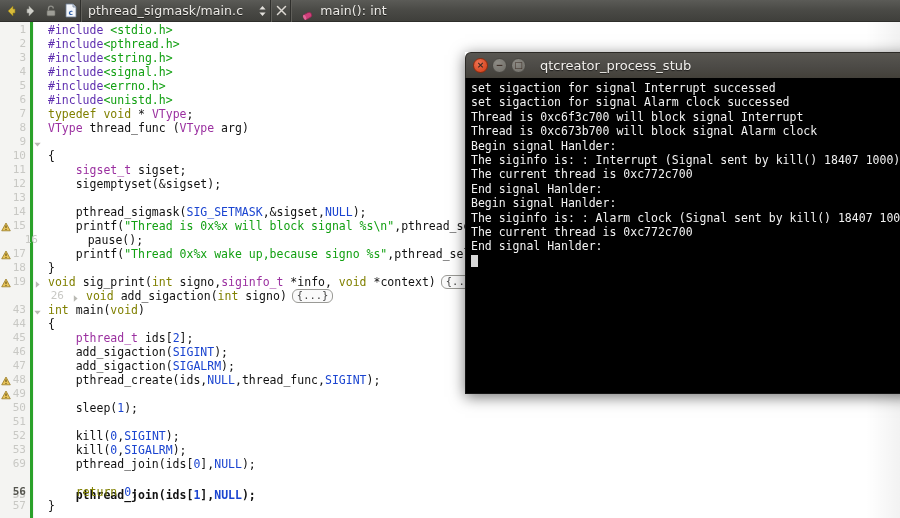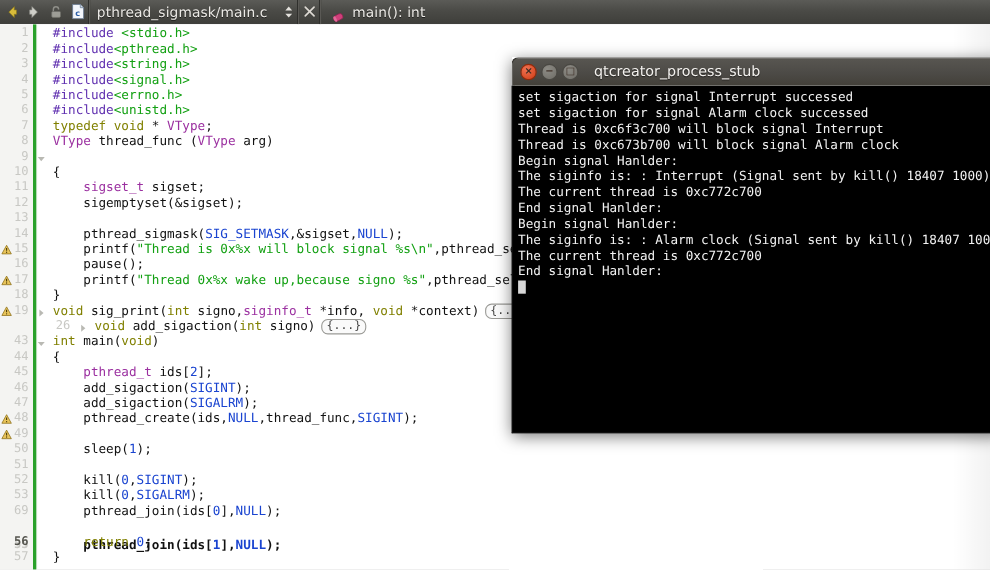--- a/index.html
+++ b/index.html
@@ -178,21 +178,21 @@
         <div class="lrow" style="position: absolute; left: 0px; top: 127px; width: 900px;"><span class="lnum">10</span><span class="ltext"><span class="pl">{</span></span></div>
         <div class="lrow" style="position: absolute; left: 0px; top: 141px; width: 900px;"><span class="lnum">11</span><span class="ltext"><span class="pl">    </span><span class="ty">sigset_t</span><span class="pl"> sigset;</span></span></div>
         <div class="lrow" style="position: absolute; left: 0px; top: 155px; width: 900px;"><span class="lnum">12</span><span class="ltext"><span class="pl">    sigemptyset(&amp;sigset);</span></span></div>
         <div class="lrow" style="position: absolute; left: 0px; top: 169px; width: 900px;"><span class="lnum">13</span></div>
         <div class="lrow" style="position: absolute; left: 0px; top: 183px; width: 900px;"><span class="lnum">14</span><span class="ltext"><span class="pl">    pthread_sigmask(</span><span class="cn">SIG_SETMASK</span><span class="pl">,&amp;sigset,</span><span class="cn">NULL</span><span class="pl">);</span></span></div>
         <div class="lrow" style="position: absolute; left: 0px; top: 197px; width: 900px;"><span class="mark"><svg width="10" height="10" viewBox="0 0 10 10">
               <path d="M5 1 L9.3 8.8 H0.7 Z" fill="#e8c45a" stroke="#8c6f16" stroke-width=".7"></path>
               <path d="M5 3.5 v2.4" stroke="#4a3a08" stroke-width="1"></path>
               <circle cx="5" cy="7.3" r=".6" fill="#4a3a08"></circle>
             </svg></span><span class="lnum">15</span><span class="ltext"><span class="pl">    printf(</span><span class="str">"Thread is 0x%x will block signal %s\n"</span><span class="pl">,pthread_self(),strsignal(arg));</span></span></div>
-        <div class="lrow" style="position: absolute; left: 0px; top: 211px; width: 738px;"><span class="lnum">16</span><span class="ltext"><span class="pl">    pause();</span></span></div>
+        <div class="lrow" style="position: absolute; left: 12px; top: 211px; width: 738px;"><span class="lnum">16</span><span class="ltext"><span class="pl">    pause();</span></span></div>
         <div class="lrow" style="position: absolute; left: 0px; top: 225px; width: 900px;"><span class="mark"><svg width="10" height="10" viewBox="0 0 10 10">
               <path d="M5 1 L9.3 8.8 H0.7 Z" fill="#e8c45a" stroke="#8c6f16" stroke-width=".7"></path>
               <path d="M5 3.5 v2.4" stroke="#4a3a08" stroke-width="1"></path>
               <circle cx="5" cy="7.3" r=".6" fill="#4a3a08"></circle>
             </svg></span><span class="lnum">17</span><span class="ltext"><span class="pl">    printf(</span><span class="str">"Thread 0x%x wake up,because signo %s"</span><span class="pl">,pthread_self());</span></span></div>
         <div class="lrow" style="position: absolute; left: 0px; top: 239px; width: 900px;"><span class="lnum">18</span><span class="ltext"><span class="pl">}</span></span></div>
         <div class="lrow" style="position: absolute; left: 0px; top: 253px; width: 900px;"><span class="mark"><svg width="10" height="10" viewBox="0 0 10 10">
               <path d="M5 1 L9.3 8.8 H0.7 Z" fill="#e8c45a" stroke="#8c6f16" stroke-width=".7"></path>
               <path d="M5 3.5 v2.4" stroke="#4a3a08" stroke-width="1"></path>
               <circle cx="5" cy="7.3" r=".6" fill="#4a3a08"></circle>

